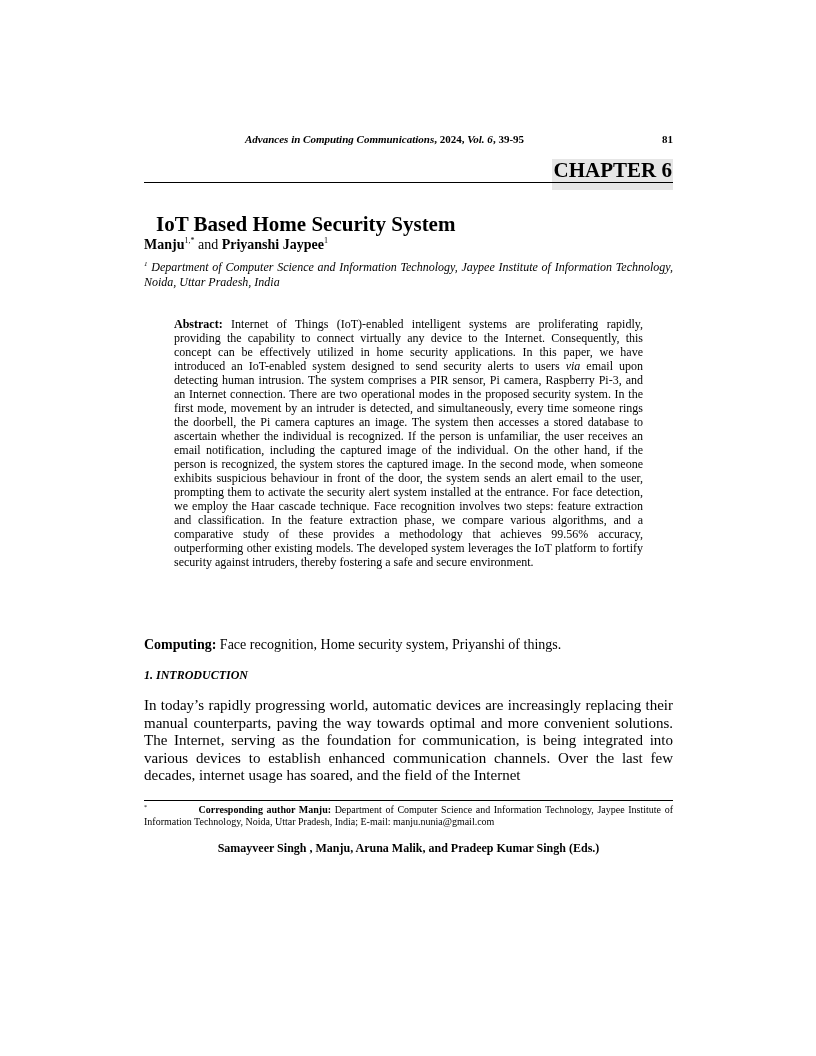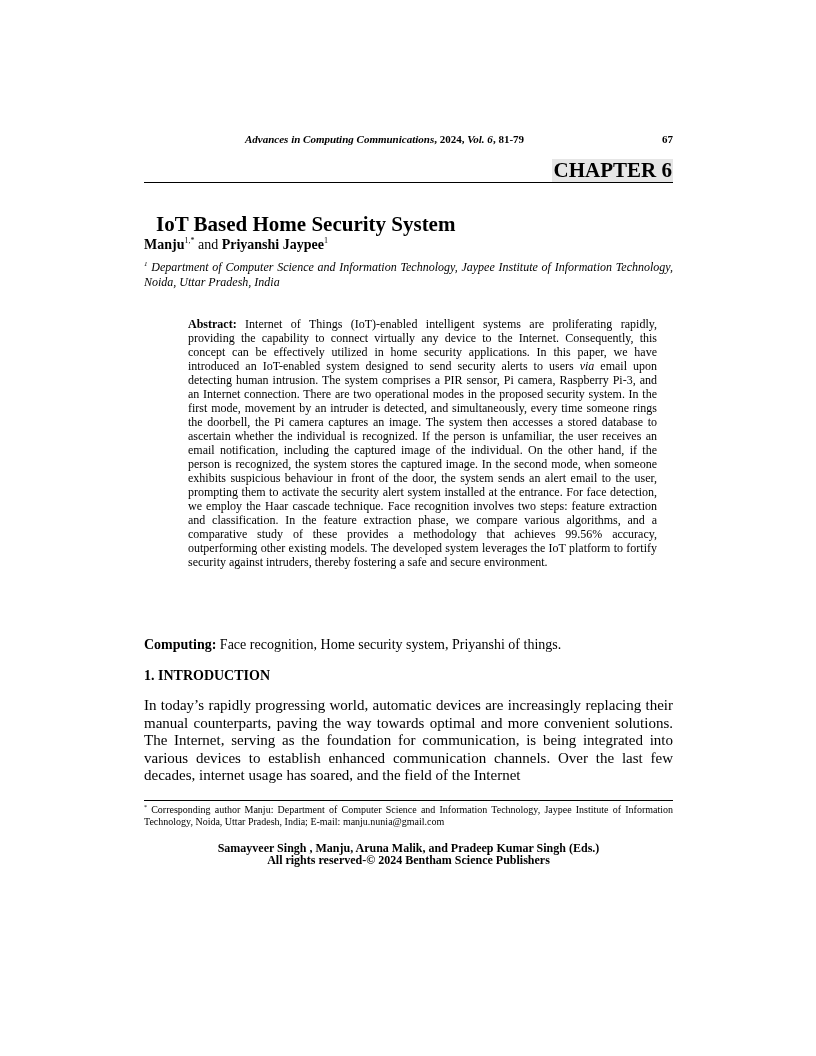--- a/index.html
+++ b/index.html
@@ -44,21 +44,21 @@
       top: 0;
     }
     .chapter-label {
       position: absolute;
       top: 159px;
       right: 0;
       background: #e6e6e6;
       font-size: 21px;
       font-weight: bold;
       line-height: 23px;
-      padding: 0 1px 0 2px;
+      padding: 0 1px 8px 2px;
     }
     .chapter-rule {
       position: absolute;
       top: 182px;
       left: 0;
       width: 529px;
       height: 0;
       border-top: 1px solid #000;
     }
     .title {
@@ -100,38 +100,38 @@
     }
     .abstract {
       position: absolute;
       top: 317px;
       left: 30px;
       width: 469px;
       font-size: 12px;
       line-height: 14px;
       text-align: justify;
       text-align-last: left;
-      margin-left: 14px;
     }
     .abstract b { font-weight: bold; }
     .keywords {
       position: absolute;
       top: 636px;
       left: 0;
       font-size: 14px;
       line-height: 17px;
     }
     .section-heading {
       position: absolute;
       top: 667px;
       left: 0;
-      font-size: 14px;
+      font-size: 12px;
       font-weight: bold;
       line-height: 17px;
       margin: 0;
+      font-style: italic;
     }
     .intro-body {
       position: absolute;
       top: 697px;
       left: 0;
       width: 529px;
       font-size: 15px;
       line-height: 17.6px;
       text-align: justify;
       text-align-last: left;
@@ -150,40 +150,40 @@
       width: 529px;
       font-size: 10px;
       line-height: 12px;
       text-align: justify;
     }
     .footnote sup {
       font-size: 6px;
       vertical-align: 4px;
       line-height: 0;
     }
-    .footnote b { font-weight: normal; }
+    .footnote b { font-weight: bold; margin-left: 48px; }
     .publisher {
       position: absolute;
       top: 842px;
       left: 0;
       width: 529px;
       text-align: center;
       font-size: 12px;
       font-weight: bold;
       line-height: 12px;
     }
   </style>
 </head>
 <body>
 
 <div class="page">
 
   <div class="running-header">
-    <span class="journal"><span class="it">Advances in Computing Communications</span><span class="norm">, </span><span class="norm">2024</span><span class="norm">, </span><span class="it">Vol. 6</span><span class="norm">, </span><span class="norm">81-79</span></span>
-    <span class="pagenum">67</span>
+    <span class="journal"><span class="it">Advances in Computing Communications</span><span class="norm">, </span><span class="norm">2024</span><span class="norm">, </span><span class="it">Vol. 6</span><span class="norm">, </span><span class="norm">39-95</span></span>
+    <span class="pagenum">81</span>
   </div>
 
   <div class="chapter-label">CHAPTER 6</div>
   <div class="chapter-rule"></div>
 
   <h1 class="title">IoT Based Home Security System</h1>
 
   <div class="authors">
     <b>Manju</b><sup>1,*</sup><span> and </span><b>Priyanshi Jaypee</b><sup>1</sup>
   </div>
@@ -197,16 +197,15 @@
   <h2 class="section-heading">1. INTRODUCTION</h2>
 
   <p class="intro-body" style="margin:0">In today’s rapidly progressing world, automatic devices are increasingly replacing their manual counterparts, paving the way towards optimal and more convenient solutions. The Internet, serving as the foundation for communication, is being integrated into various devices to establish enhanced communication channels. Over the last few decades, internet usage has soared, and the field of the Internet</p>
 
   <div class="footnote-rule"></div>
 
   <div class="footnote"><sup>*</sup><b> Corresponding author Manju:</b><span> Department of Computer Science and Information Technology, Jaypee Institute of Information Technology, Noida, Uttar Pradesh, India; E-mail: manju.nunia@gmail.com</span></div>
 
   <div class="publisher">
     <div>Samayveer Singh , Manju, Aruna Malik, and Pradeep Kumar Singh (Eds.)</div>
-    <div>All rights reserved-© 2024 Bentham Science Publishers</div>
   </div>
 
 </div>
 
 </body></html>

